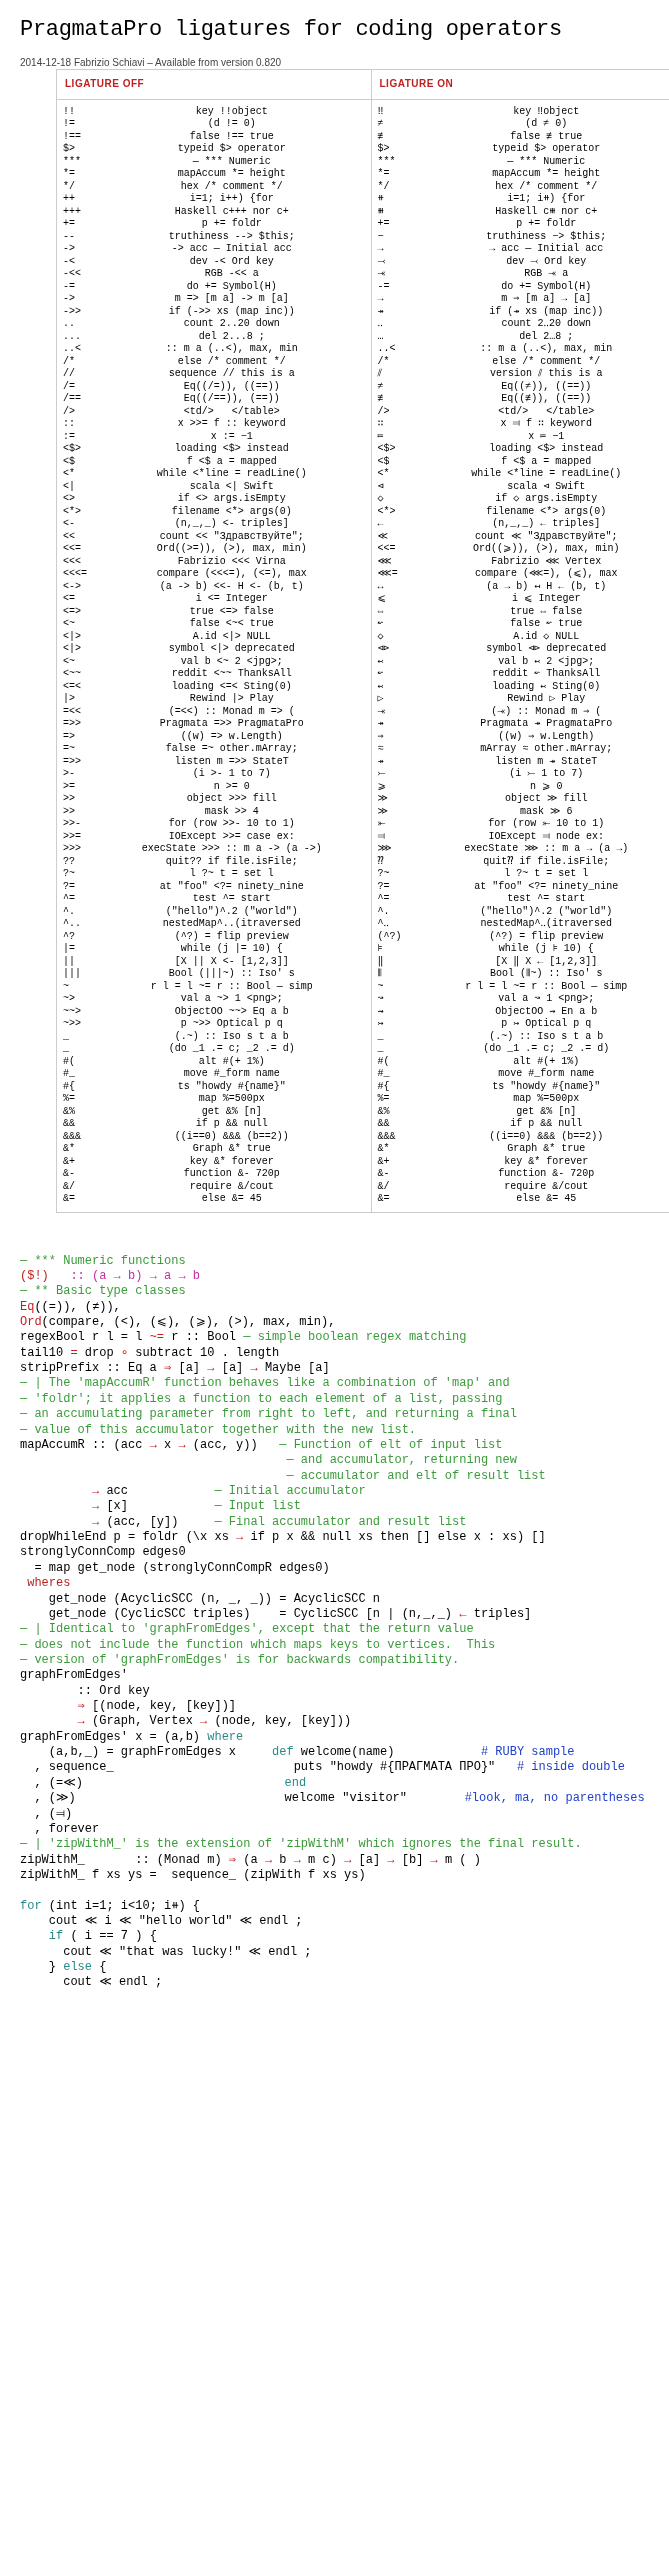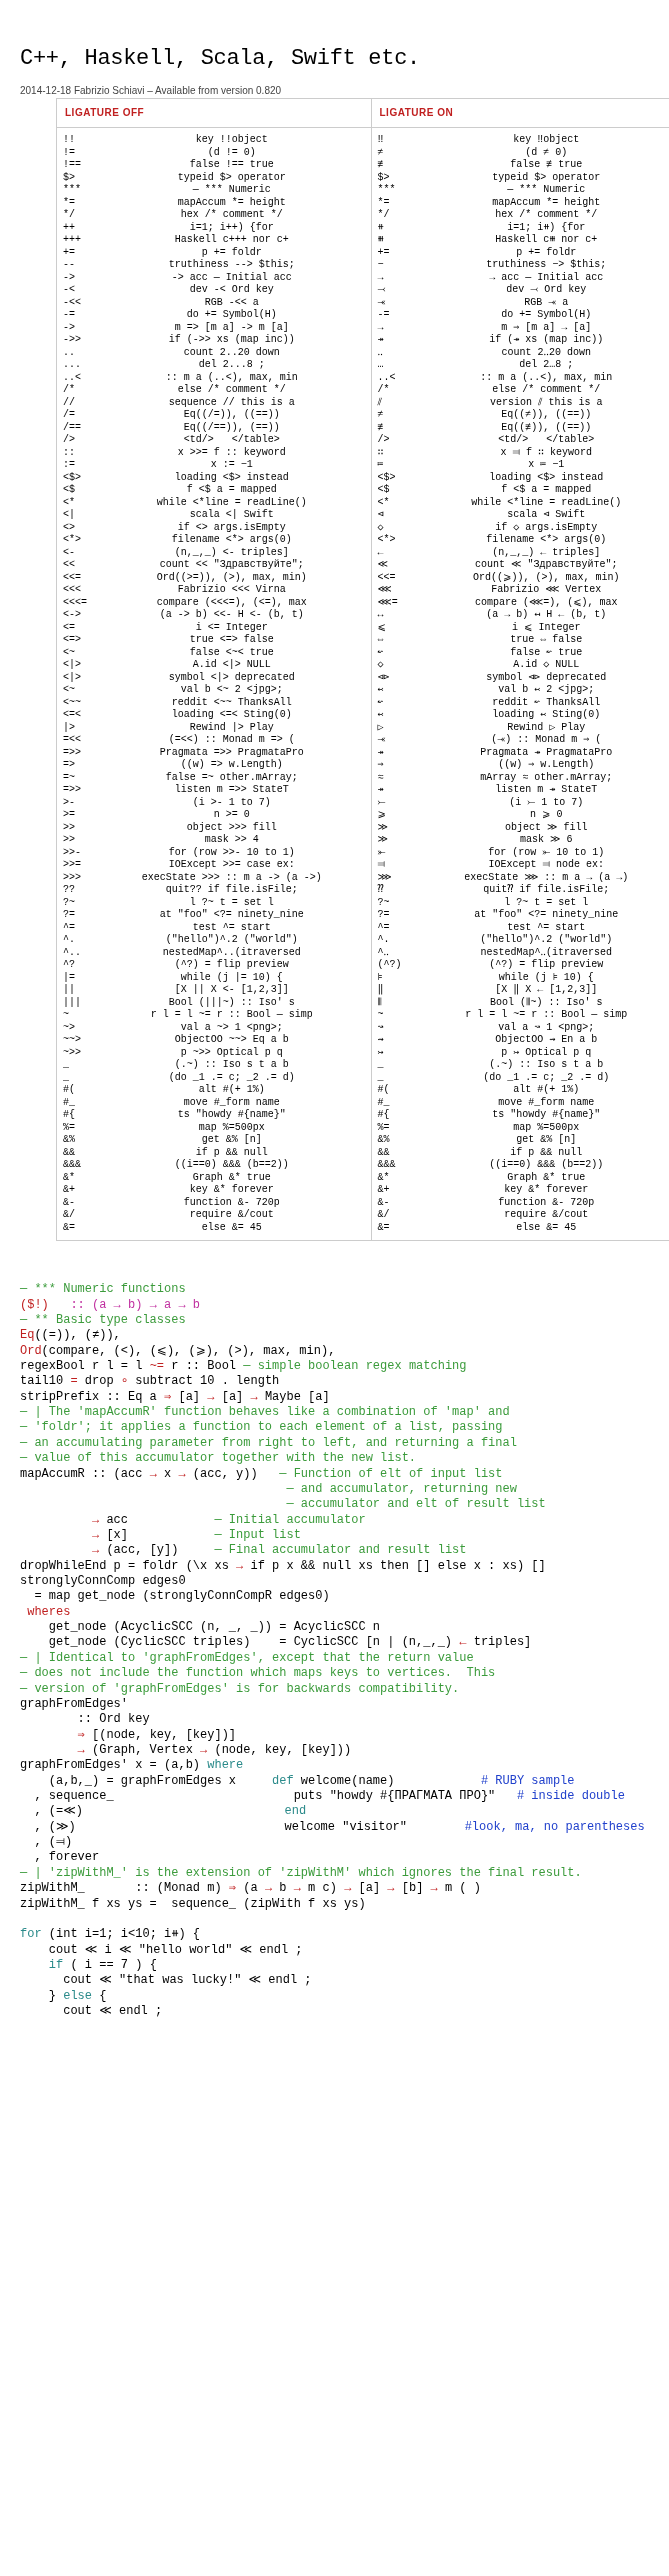--- a/index.html
+++ b/index.html
@@ -78,22 +78,21 @@
   .red     { color: #c02020; }
   .blue    { color: #2040cc; }
   .magenta { color: #c030a0; }
   .cyan    { color: #2a8a8a; }
   .black   { color: #000; }
 </style>
 </head>
 <body>
 
 <div class="title">
-  <br>
-  <span>C++, Haskell, Scala, Swift etc.</span>
+  <span>PragmataPro ligatures for coding operators</span><br>
 </div>
 
 <div class="subtitle">2014-12-18 Fabrizio Schiavi – Available from version 0.820</div>
 
 <table class="lig">
   <thead>
     <tr>
       <th class="half">LIGATURE OFF</th>
       <th class="half">LIGATURE ON</th>
     </tr>

